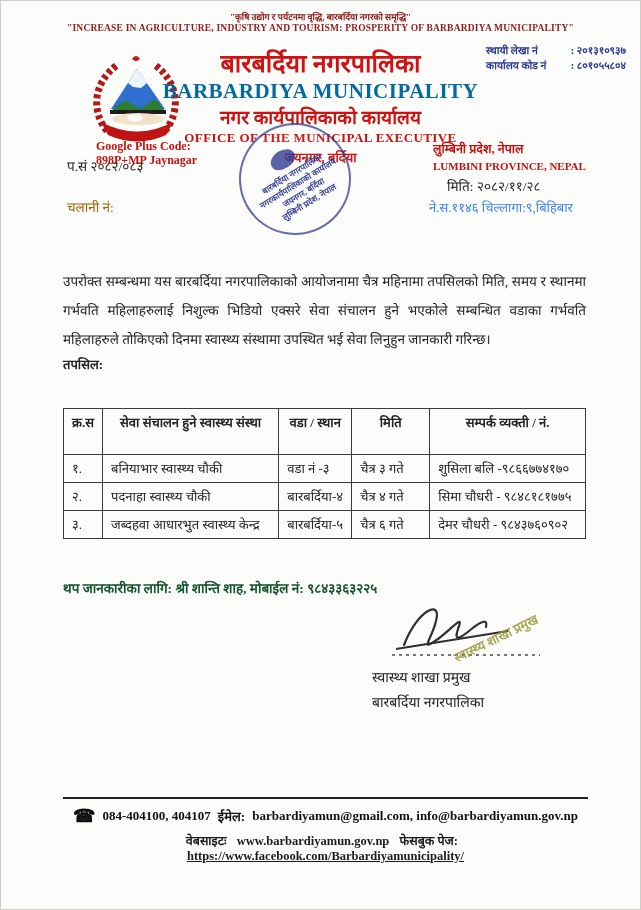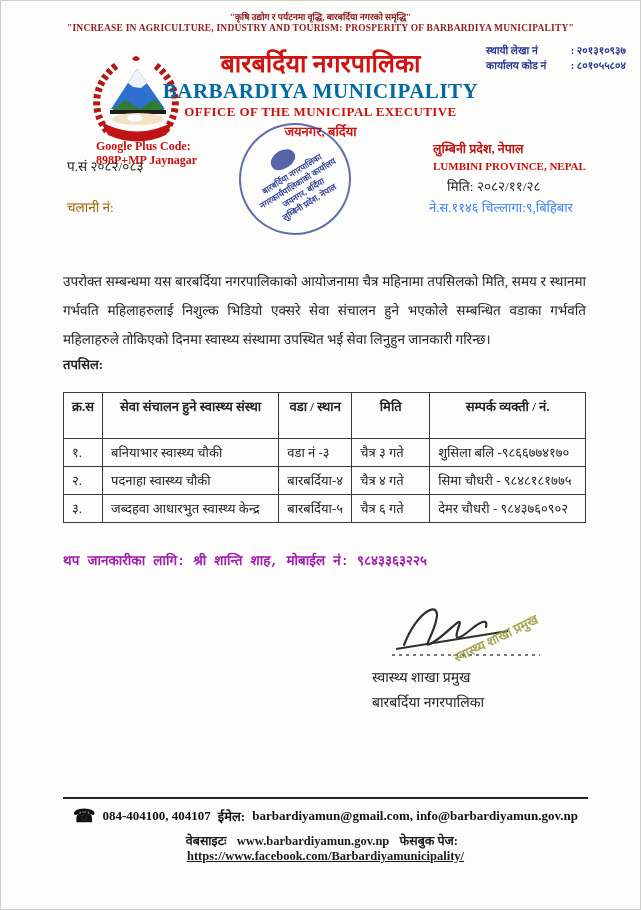--- a/index.html
+++ b/index.html
@@ -49,28 +49,28 @@
   .seal .blob { width:26px; height:18px; border-radius:50% 50% 45% 45%;
     background:rgba(43,57,144,.85); margin-bottom:2px; }
   .seal div.txt { font-size:8.5px; font-weight:700; color:#2b3990; text-align:center;
     line-height:10px; }
   
   .content { position:absolute; left:62px; right:54px; top:266px; }
   .subject { text-align:center; font-weight:700; font-size:14.5px; color:#111;
     margin-bottom:22px; }
   .bodytext { text-align:justify; font-size:13.5px; line-height:29px; color:#242424; }
   .tapasil { font-size:13px; font-weight:600; color:#242424; margin-top:1px; }
-  table.sched { width:100%; border-collapse:collapse; margin-top:19px;
+  table.sched { width:100%; border-collapse:collapse; margin-top:35px;
     border:1.5px solid #3a3a3a; }
   table.sched th, table.sched td { border:1px solid #3a3a3a; font-size:13px;
     color:#242424; padding:4px 8px; vertical-align:top; text-align:left; }
   table.sched th { font-weight:700; text-align:center; height:46px; }
   table.sched td { height:28px; }
   .c0 { width:7%; } .c1 { width:34%; } .c2 { width:14%; } .c3 { width:15%; } .c4 { width:30%; }
-  .moreinfo { margin-top:28px; font-size:13.5px; font-weight:600; color:#a21caf;font-family:Liberation Mono, monospace; }
+  .moreinfo { margin-top:40px; font-size:13.5px; font-weight:600; color:#14532d; }
   
   .sig { position:absolute; right:58px; top:596px; width:210px; }
   .sig-svg { display:block; margin-left:18px; }
   .sig-title { font-size:14px; color:#222; margin-top:2px; }
   .sig-org { font-size:14px; color:#222; margin-top:6px; }
   .sig-stamp { position:absolute; left:78px; top:32px; transform:rotate(-26deg);
     color:#9a9a3f; font-weight:700; font-size:13px; opacity:.85; white-space:nowrap; }
   
   .footer { position:absolute; left:62px; right:52px; top:796px;
     border-top:2.5px solid #232323; padding-top:8px; text-align:center; }
@@ -111,20 +111,21 @@
       <rect x="25" y="57" width="56" height="4" fill="#1d1d1d"></rect>
       <ellipse cx="53" cy="66" rx="26" ry="6" fill="#f3e2c7"></ellipse>
       <ellipse cx="50" cy="65" rx="8" ry="3.5" fill="#fdfdfd"></ellipse>
       <path d="M16,69 Q52,88 88,69 L81,82 Q52,95 23,82 Z" fill="#c01414"></path>
     </svg>
   </div>
 
   <div class="titles">
     <div class="t-np1">बारबर्दिया नगरपालिका</div>
     <div class="t-en1">BARBARDIYA MUNICIPALITY</div>
+    <div class="t-np2">नगर कार्यपालिकाको कार्यालय</div>
     <div class="t-en2">OFFICE OF THE MUNICIPAL EXECUTIVE</div>
     <div class="t-np3">जयनगर, बर्दिया</div>
   </div>
 
   <div class="gplus">
     <div>Google Plus Code:</div>
     <div>898P+MP Jaynagar</div>
   </div>
   <div class="refno">प.सं २०८२/०८३</div>
   <div class="chalani">चलानी नं:</div>

